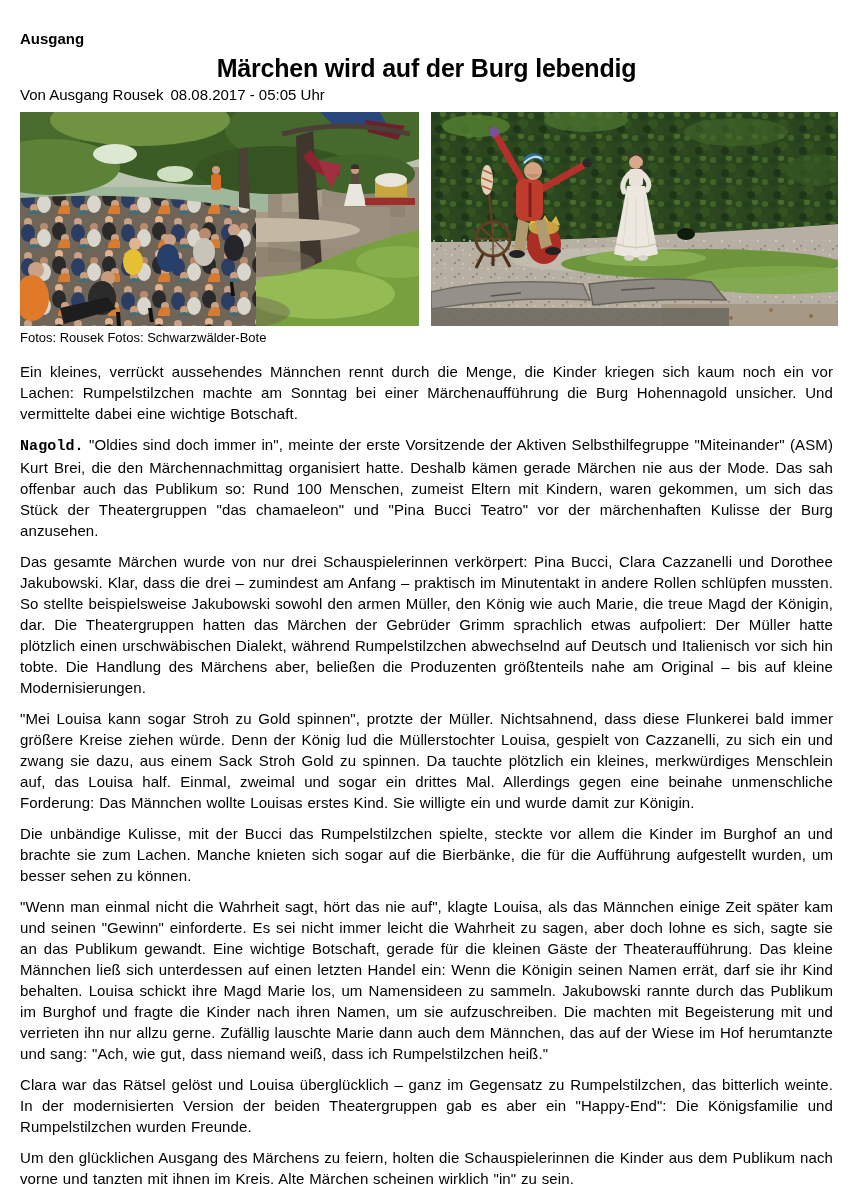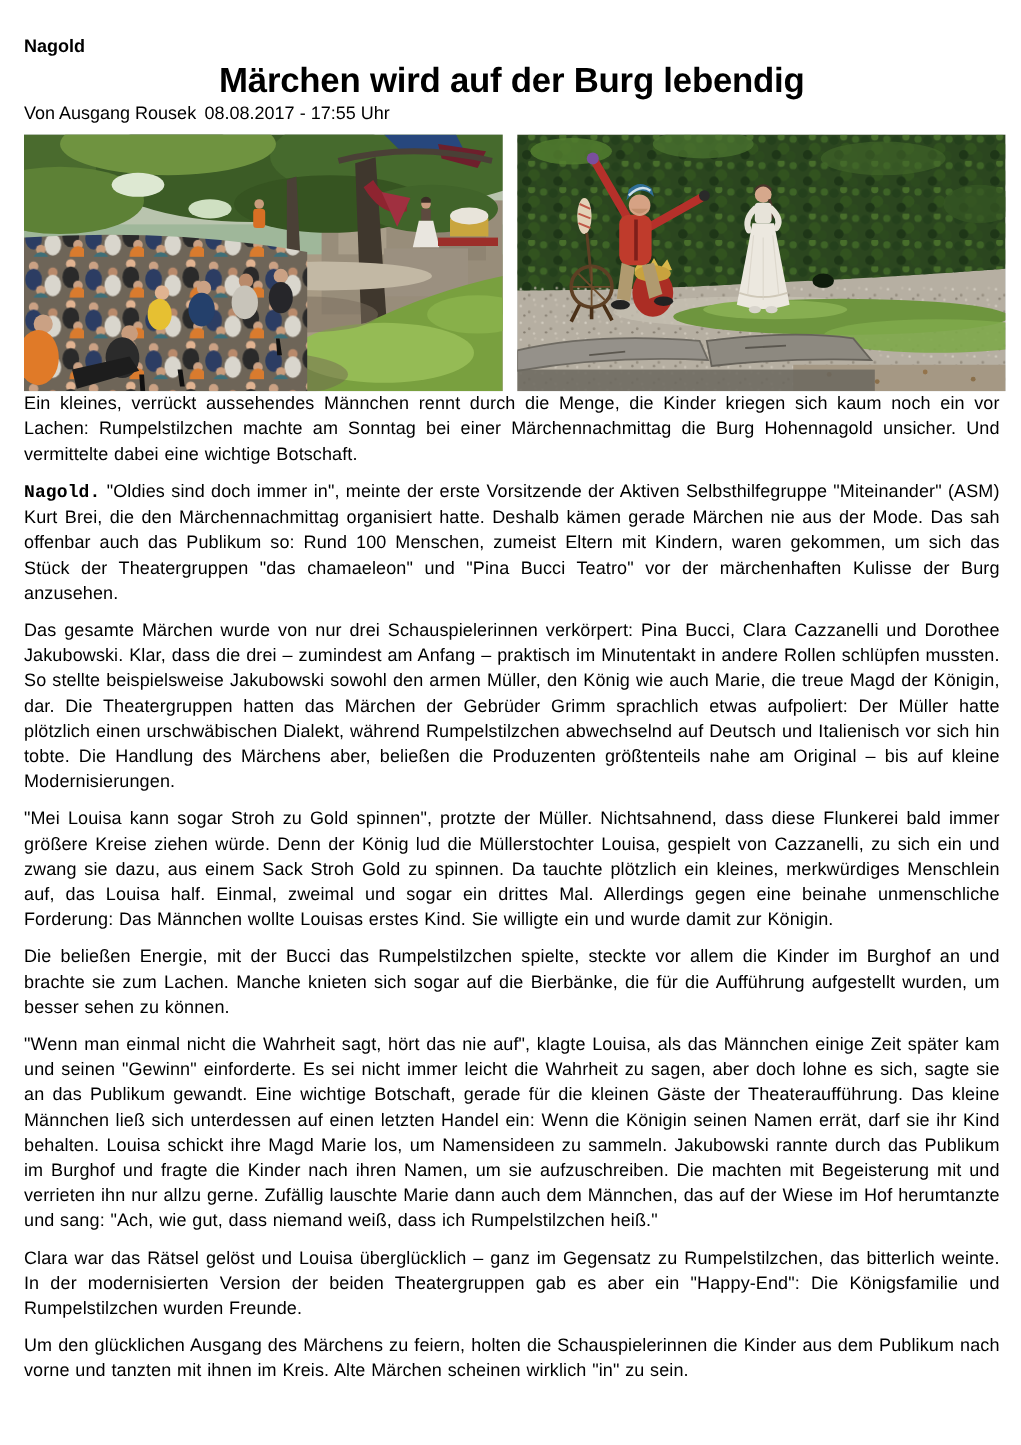--- a/index.html
+++ b/index.html
@@ -3,45 +3,45 @@
 <meta charset="utf-8">
 <style>
   html,body{margin:0;padding:0;background:#fff;}
   .page{
     width:851px; box-sizing:border-box;
     padding:30px 18px 26px 20px;
     font-family:"Liberation Sans", sans-serif;
     color:#000; background:#fff;
   }
   .kicker{font-size:15px;font-weight:bold;line-height:18px;}
-  .title{font-size:29px;font-weight:bold;text-align:center;margin:5px 0 3px;line-height:30px;letter-spacing:-0.2px;}
+  .title{font-size:25px;font-weight:bold;text-align:center;margin:5px 0 3px;line-height:30px;letter-spacing:-0.2px;}
   .byline{font-size:15px;line-height:18px;margin:0 0 8px;}
   .byline .date{margin-left:7px;}
   .photo-row{display:flex;gap:12px;}
   .photo{height:214px;overflow:hidden;background:#ccc;flex:0 0 auto;}
   .photo.left{width:399px;}
   .photo.right{width:407px;}
   .photo svg{display:block;}
   .caption{font-size:13px;line-height:16px;margin:4px 0 15px;}
   .body p{font-size:15px;line-height:21px;text-align:justify;margin:0 0 10px;word-spacing:0.5px;letter-spacing:0.1px;}
   .body p.lead{margin-bottom:10px;}
   .loc{font-weight:bold;font-family:Liberation Mono, monospace;}
   .subhead{font-size:15px;font-weight:bold;line-height:21px;margin:15px 0 10px;}
 </style>
 </head>
 <body>
 
 <div class="page">
 
-  <div class="kicker">Nagold</div>
+  <div class="kicker">Ausgang</div>
 
   <h1 class="title">Märchen wird auf der Burg lebendig</h1>
 
   <div class="byline">
-    <span>Von Ausgang Rousek</span><span class="date">08.08.2017 - 17:55 Uhr</span>
+    <span>Von Ausgang Rousek</span><span class="date">08.08.2017 - 05:05 Uhr</span>
   </div>
 
   <div class="photo-row">
 
     <div class="photo left">
       <svg width="399" height="214" viewBox="0 0 399 214" xmlns="http://www.w3.org/2000/svg">
         <defs>
           <pattern id="cw" width="50" height="34" patternUnits="userSpaceOnUse">
             <rect width="50" height="34" fill="#6e6558"></rect>
             <circle cx="8" cy="8" r="4" fill="#caa184"></circle>
@@ -199,25 +199,26 @@
           <path d="M-9,30 L-22,98 Q0,105 22,98 L9,30 Z" fill="#ece8df"></path>
           <path d="M-20,88 Q0,95 20,88" stroke="#cfc8b8" stroke-width="1.5" fill="none"></path>
           <path d="M-8,40 L-13,90 M0,42 L0,94 M8,40 L13,90" stroke="#d8d2c6" stroke-width="1" opacity="0.7"></path>
           <ellipse cx="-7" cy="102" rx="5" ry="3" fill="#d8d4cc"></ellipse>
           <ellipse cx="7" cy="102" rx="5" ry="3" fill="#d8d4cc"></ellipse>
         </g>
       </svg>
     </div>
   </div>
 
+  <div class="caption">Fotos: Rousek Fotos: Schwarzwälder-Bote</div>
 
   <div class="body">
-    <p class="lead">Ein kleines, verrückt aussehendes Männchen rennt durch die Menge, die Kinder kriegen sich kaum noch ein vor Lachen: Rumpelstilzchen machte am Sonntag bei einer Märchennachmittag die Burg Hohennagold unsicher. Und vermittelte dabei eine wichtige Botschaft.</p>
+    <p class="lead">Ein kleines, verrückt aussehendes Männchen rennt durch die Menge, die Kinder kriegen sich kaum noch ein vor Lachen: Rumpelstilzchen machte am Sonntag bei einer Märchenaufführung die Burg Hohennagold unsicher. Und vermittelte dabei eine wichtige Botschaft.</p>
     <p><span class="loc">Nagold.</span><span> "Oldies sind doch immer in", meinte der erste Vorsitzende der Aktiven Selbsthilfegruppe "Miteinander" (ASM) Kurt Brei, die den Märchennachmittag organisiert hatte. Deshalb kämen gerade Märchen nie aus der Mode. Das sah offenbar auch das Publikum so: Rund 100 Menschen, zumeist Eltern mit Kindern, waren gekommen, um sich das Stück der Theatergruppen "das chamaeleon" und "Pina Bucci Teatro" vor der märchenhaften Kulisse der Burg anzusehen.</span></p>
     <p>Das gesamte Märchen wurde von nur drei Schauspielerinnen verkörpert: Pina Bucci, Clara Cazzanelli und Dorothee Jakubowski. Klar, dass die drei – zumindest am Anfang – praktisch im Minutentakt in andere Rollen schlüpfen mussten. So stellte beispielsweise Jakubowski sowohl den armen Müller, den König wie auch Marie, die treue Magd der Königin, dar. Die Theatergruppen hatten das Märchen der Gebrüder Grimm sprachlich etwas aufpoliert: Der Müller hatte plötzlich einen urschwäbischen Dialekt, während Rumpelstilzchen abwechselnd auf Deutsch und Italienisch vor sich hin tobte. Die Handlung des Märchens aber, beließen die Produzenten größtenteils nahe am Original – bis auf kleine Modernisierungen.</p>
     <p>"Mei Louisa kann sogar Stroh zu Gold spinnen", protzte der Müller. Nichtsahnend, dass diese Flunkerei bald immer größere Kreise ziehen würde. Denn der König lud die Müllerstochter Louisa, gespielt von Cazzanelli, zu sich ein und zwang sie dazu, aus einem Sack Stroh Gold zu spinnen. Da tauchte plötzlich ein kleines, merkwürdiges Menschlein auf, das Louisa half. Einmal, zweimal und sogar ein drittes Mal. Allerdings gegen eine beinahe unmenschliche Forderung: Das Männchen wollte Louisas erstes Kind. Sie willigte ein und wurde damit zur Königin.</p>
-    <p>Die beließen Energie, mit der Bucci das Rumpelstilzchen spielte, steckte vor allem die Kinder im Burghof an und brachte sie zum Lachen. Manche knieten sich sogar auf die Bierbänke, die für die Aufführung aufgestellt wurden, um besser sehen zu können.</p>
+    <p>Die unbändige Kulisse, mit der Bucci das Rumpelstilzchen spielte, steckte vor allem die Kinder im Burghof an und brachte sie zum Lachen. Manche knieten sich sogar auf die Bierbänke, die für die Aufführung aufgestellt wurden, um besser sehen zu können.</p>
     <p>"Wenn man einmal nicht die Wahrheit sagt, hört das nie auf", klagte Louisa, als das Männchen einige Zeit später kam und seinen "Gewinn" einforderte. Es sei nicht immer leicht die Wahrheit zu sagen, aber doch lohne es sich, sagte sie an das Publikum gewandt. Eine wichtige Botschaft, gerade für die kleinen Gäste der Theateraufführung. Das kleine Männchen ließ sich unterdessen auf einen letzten Handel ein: Wenn die Königin seinen Namen errät, darf sie ihr Kind behalten. Louisa schickt ihre Magd Marie los, um Namensideen zu sammeln. Jakubowski rannte durch das Publikum im Burghof und fragte die Kinder nach ihren Namen, um sie aufzuschreiben. Die machten mit Begeisterung mit und verrieten ihn nur allzu gerne. Zufällig lauschte Marie dann auch dem Männchen, das auf der Wiese im Hof herumtanzte und sang: "Ach, wie gut, dass niemand weiß, dass ich Rumpelstilzchen heiß."</p>
     <p>Clara war das Rätsel gelöst und Louisa überglücklich – ganz im Gegensatz zu Rumpelstilzchen, das bitterlich weinte. In der modernisierten Version der beiden Theatergruppen gab es aber ein "Happy-End": Die Königsfamilie und Rumpelstilzchen wurden Freunde.</p>
     <p>Um den glücklichen Ausgang des Märchens zu feiern, holten die Schauspielerinnen die Kinder aus dem Publikum nach vorne und tanzten mit ihnen im Kreis. Alte Märchen scheinen wirklich "in" zu sein.</p>
   </div>
 
 </div>
 
 </body></html>

